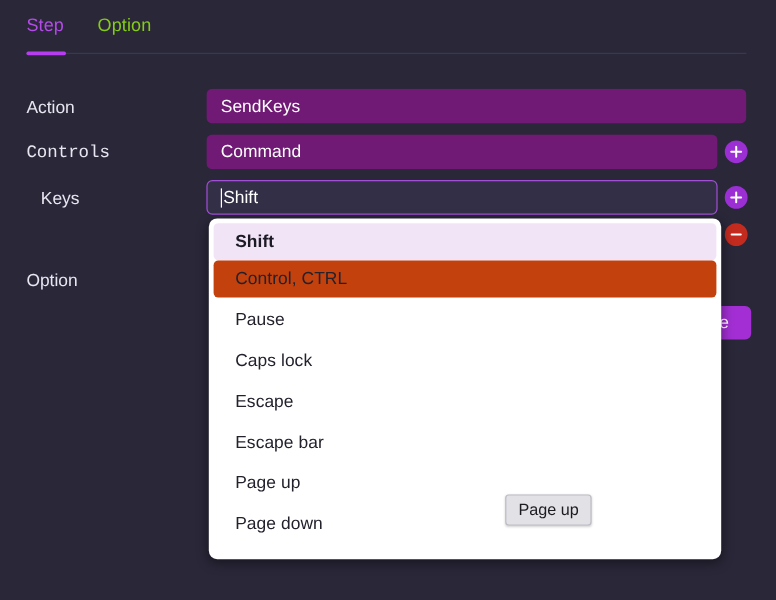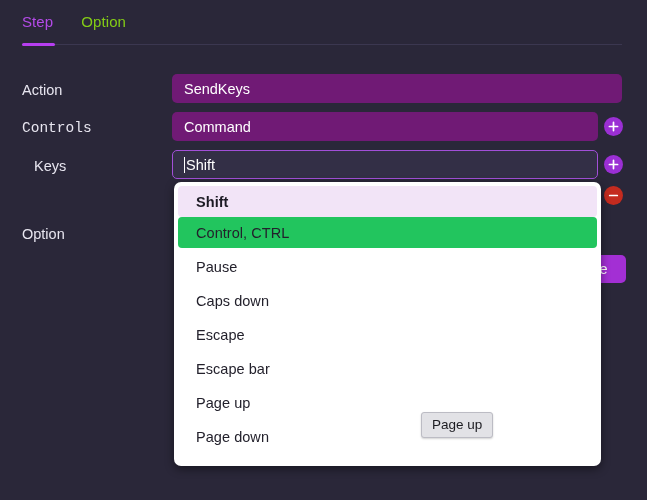--- a/index.html
+++ b/index.html
@@ -171,21 +171,21 @@
     border-radius: 4px;
     cursor: pointer;
     letter-spacing: .05px;
   }
   .dd-item.selected {
     background: #f2e4f7;
     font-weight: bold;
     color: #1c1a24;
   }
   .dd-item.hover {
-    background: #22c55e;
+    background: #c2410c;
   }
   .dd-gap { height: 3px; }
 
   
   .tooltip {
     position: absolute;
     left: 421px;
     top: 412px;
     background: #e2e2e6;
     border: 1px solid #bcbcc4;
@@ -243,21 +243,21 @@
 
   <button class="save-btn">Save</button>
 </div>
 
 <div class="dropdown">
   <div class="dd-item selected">Shift</div>
   <div class="dd-item hover">Control, CTRL</div>
   <div class="dd-gap"></div>
   <div class="dd-item">Pause</div>
   <div class="dd-gap"></div>
-  <div class="dd-item">Caps down</div>
+  <div class="dd-item">Caps lock</div>
   <div class="dd-gap"></div>
   <div class="dd-item">Escape</div>
   <div class="dd-gap"></div>
   <div class="dd-item">Escape bar</div>
   <div class="dd-gap"></div>
   <div class="dd-item">Page up</div>
   <div class="dd-gap"></div>
   <div class="dd-item">Page down</div>
 </div>
 

